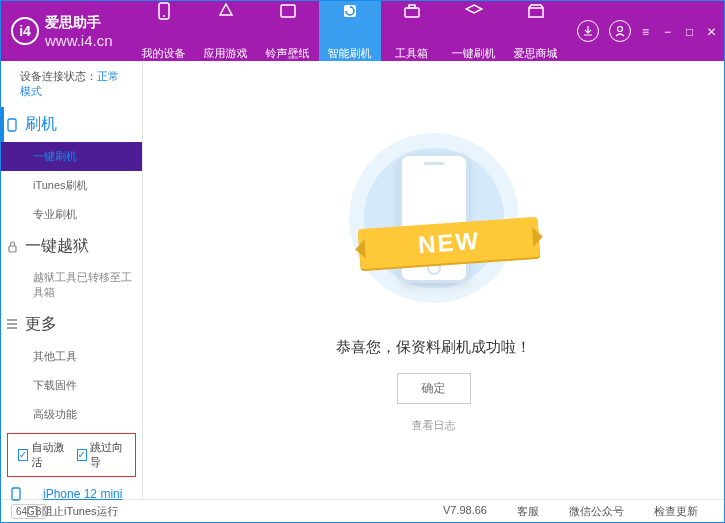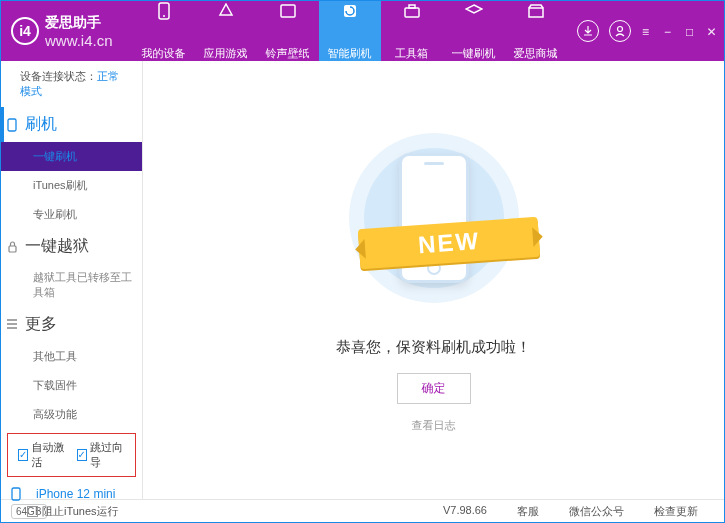--- a/index.html
+++ b/index.html
@@ -26,37 +26,37 @@
 .section-head .hicon { width: 14px; height: 14px; margin-right: 6px; display:flex; align-items:center; justify-content:center; color: #888;}
 .section-head.primary .hicon { color: #1a8ae8; }
 .sub-list { }
 .sub-item { padding: 7px 10px 7px 32px; color: #666; cursor: pointer; font-size: 11px;}
 .sub-item.active { background: #4c1d95; color: #1a8ae8; }
 .sub-note { padding: 6px 10px 6px 32px; color: #888; font-size: 11px; line-height: 1.4;}
 .checkbox-row { display:flex; gap:10px; padding: 6px 10px; border: 1px solid #d33; margin: 4px 6px; }
 .cb-item { display:flex; align-items:center; gap:3px; font-size:11px; color:#444;}
 .cb { width:12px; height:12px; border:1px solid #1a8ae8; display:flex; align-items:center; justify-content:center; color:#1a8ae8; font-size:10px;}
 .device-card { padding: 6px 10px; }
-.device-name { color:#1a8ae8; font-size:12px; display:flex; align-items:center; gap:15px;}
+.device-name { color:#1a8ae8; font-size:12px; display:flex; align-items:center; gap:22px;text-decoration:underline;}
 .device-badge { display:inline-block; border:1px solid #ccc; border-radius:3px; padding:1px 4px; font-size:10px; color:#666; margin-top:3px;}
 .device-meta { color:#888; font-size:10px; margin-top:2px;}
 .spacer { flex:1; }
 .main { flex: 1; display: flex; flex-direction: column; align-items: center; justify-content: center; position:relative; }
 .phone-illustration { width: 180px; height: 180px; position: relative; }
 .circle-bg { position:absolute; width:170px; height:170px; border-radius:50%; background:#eaf4fc; top:5px; left:5px;}
 .circle-inner { position:absolute; width:140px; height:140px; border-radius:50%; background:#d4e9fa; top:20px; left:20px;}
 .phone { position:absolute; width:70px; height:130px; background:#fff; border:3px solid #cfe3f5; border-radius:10px; top:25px; left:55px; box-shadow:0 4px 10px rgba(0,0,0,0.1);}
 .phone::before{content:""; position:absolute; top:6px; left:50%; transform:translateX(-50%); width:20px; height:3px; background:#cfe3f5; border-radius:2px;}
 .phone::after{content:""; position:absolute; bottom:5px; left:50%; transform:translateX(-50%); width:10px; height:10px; border:2px solid #cfe3f5; border-radius:50%;}
 .ribbon { position:absolute; top:95px; left:15px; width:180px; height:40px; background:#ffc838; border-radius:4px; display:flex; align-items:center; justify-content:center; font-weight:bold; font-size:24px; color:#fff; letter-spacing:2px; transform: rotate(-4deg); box-shadow:0 2px 0 #e0a820;}
 .ribbon::before,.ribbon::after{content:"";position:absolute;width:0;height:0;border:10px solid transparent;}
 .ribbon::before{left:-14px;border-right-color:#e0a820; top:10px;}
 .ribbon::after{right:-14px;border-left-color:#e0a820; top:10px;}
 .success-text { margin-top: 30px; font-size: 15px; color: #333; }
-.ok-btn { margin-top: 16px; padding: 6px 24px; border: 1px solid #ccc; background:#fff; color:#a21caf; font-size:12px; cursor:pointer;}
+.ok-btn { margin-top: 16px; padding: 6px 24px; border: 1px solid #ccc; background:#fff; color:#737373; font-size:12px; cursor:pointer;}
 .log-link { margin-top: 14px; font-size: 11px; color: #999; cursor:pointer;}
 .footer { height: 24px; border-top:1px solid #e5e5e5; display:flex; align-items:center; padding:0 26px; font-size:11px; color:#555;}
 .footer .f-cb { width:11px; height:11px; border:1px solid #999; margin-right:4px; display:inline-block;}
 .footer-right { margin-left:auto; display:flex; gap:30px; }
 .footer-right span { cursor:pointer; }
 </style>
 </head>
 <body>
 
 <div class="header">

